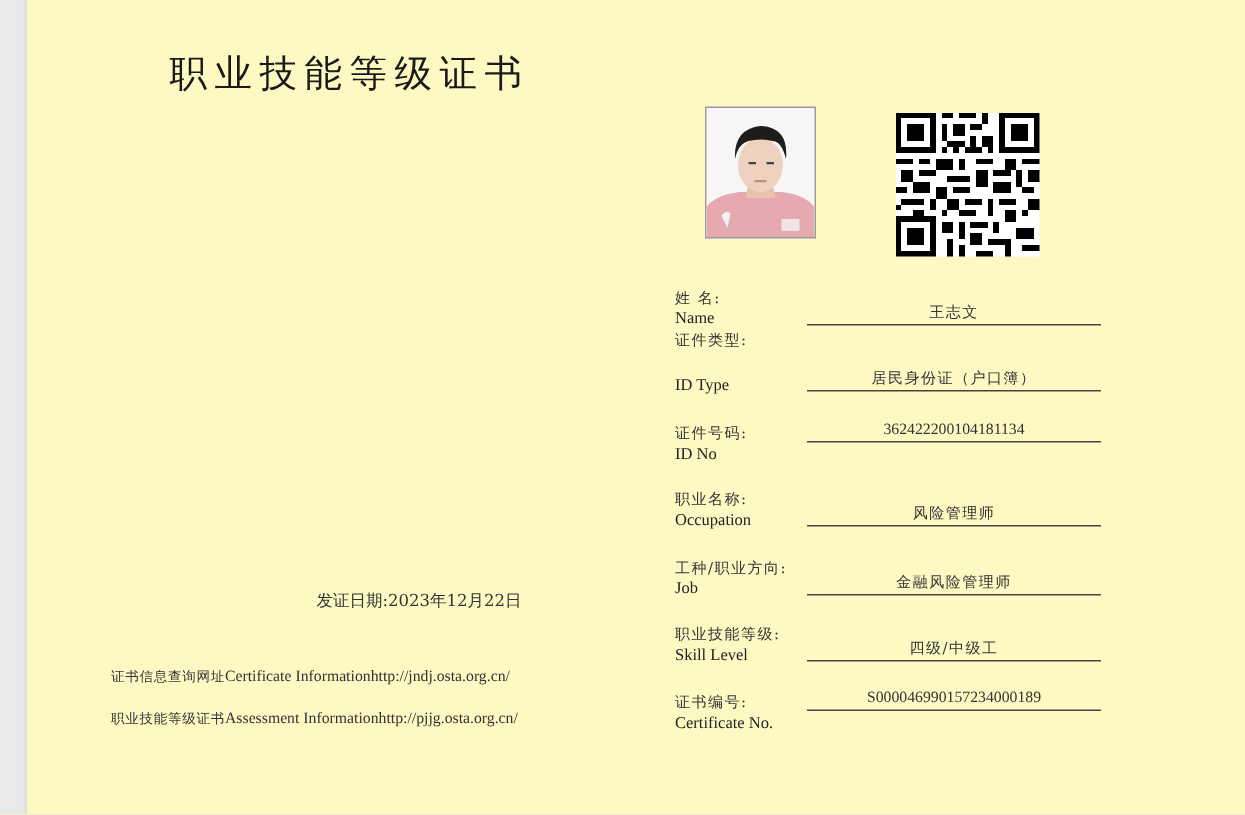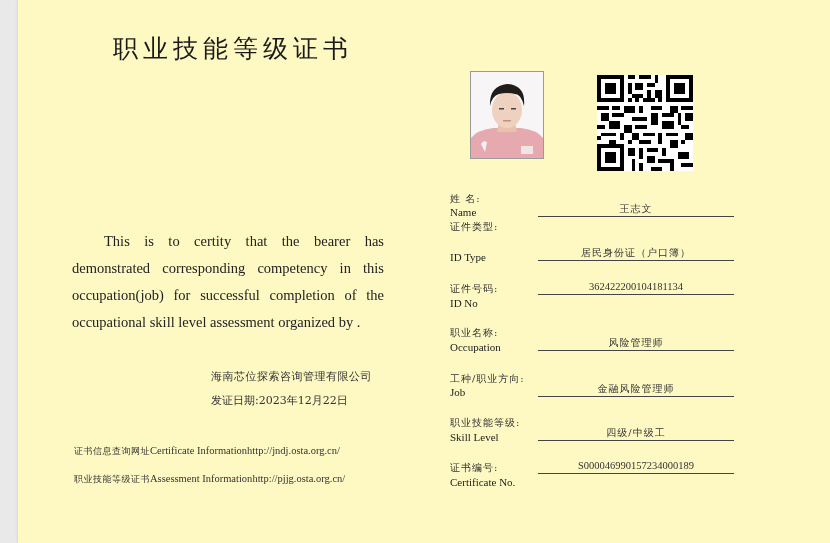--- a/index.html
+++ b/index.html
@@ -59,25 +59,21 @@
     .field-value.num { font-family: "Liberation Serif", serif; font-size: 10.5px; }
   </style>
 </head>
 <body>
 
 <div class="page">
 
   <div class="abs title-cn">职业技能等级证书</div>
 
 
-  <div class="abs para-en">
-    <span class="indent"></span><span>This is to certity that the bearer has demonstrated corresponding competency in this occupation(job) for successful completion of the occupational skill level assessment organized by .</span>
-  </div>
-
-  <div class="abs issuer">海南芯位探索咨询管理有限公司</div>
+
   <div class="abs issue-cn">发证日期:2023年12月22日</div>
 
   <div class="abs url1">
     <span class="cn">证书信息查询网址</span><span>Certificate Information</span><span>http://jndj.osta.org.cn/</span>
   </div>
   <div class="abs url2">
     <span class="cn">职业技能等级证书</span><span>Assessment Information</span><span>http://pjjg.osta.org.cn/</span>
   </div>
 
   <div class="photo">

